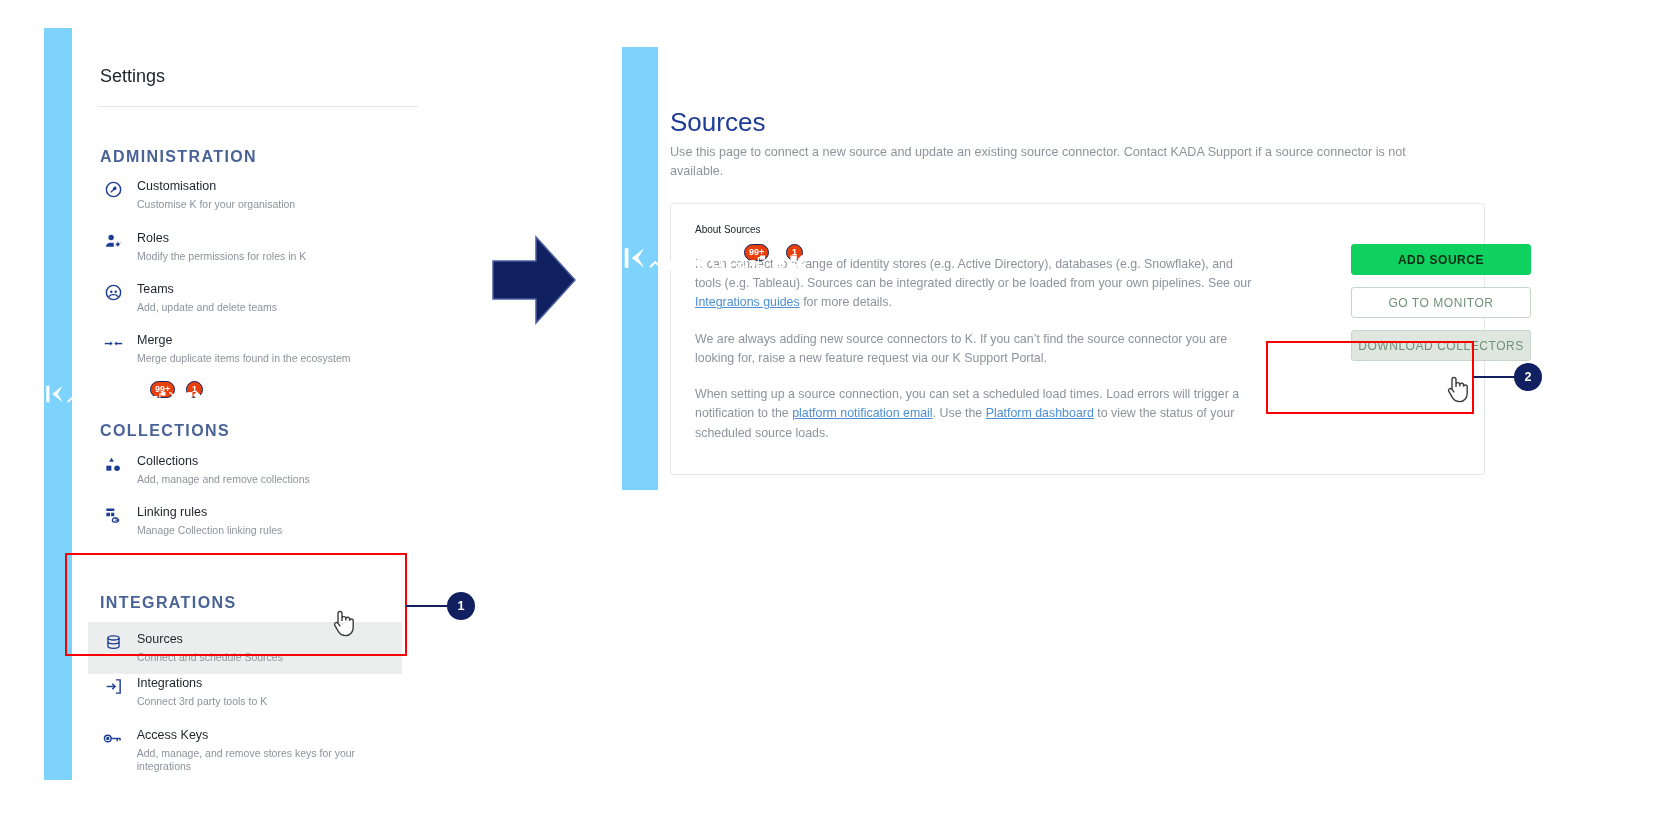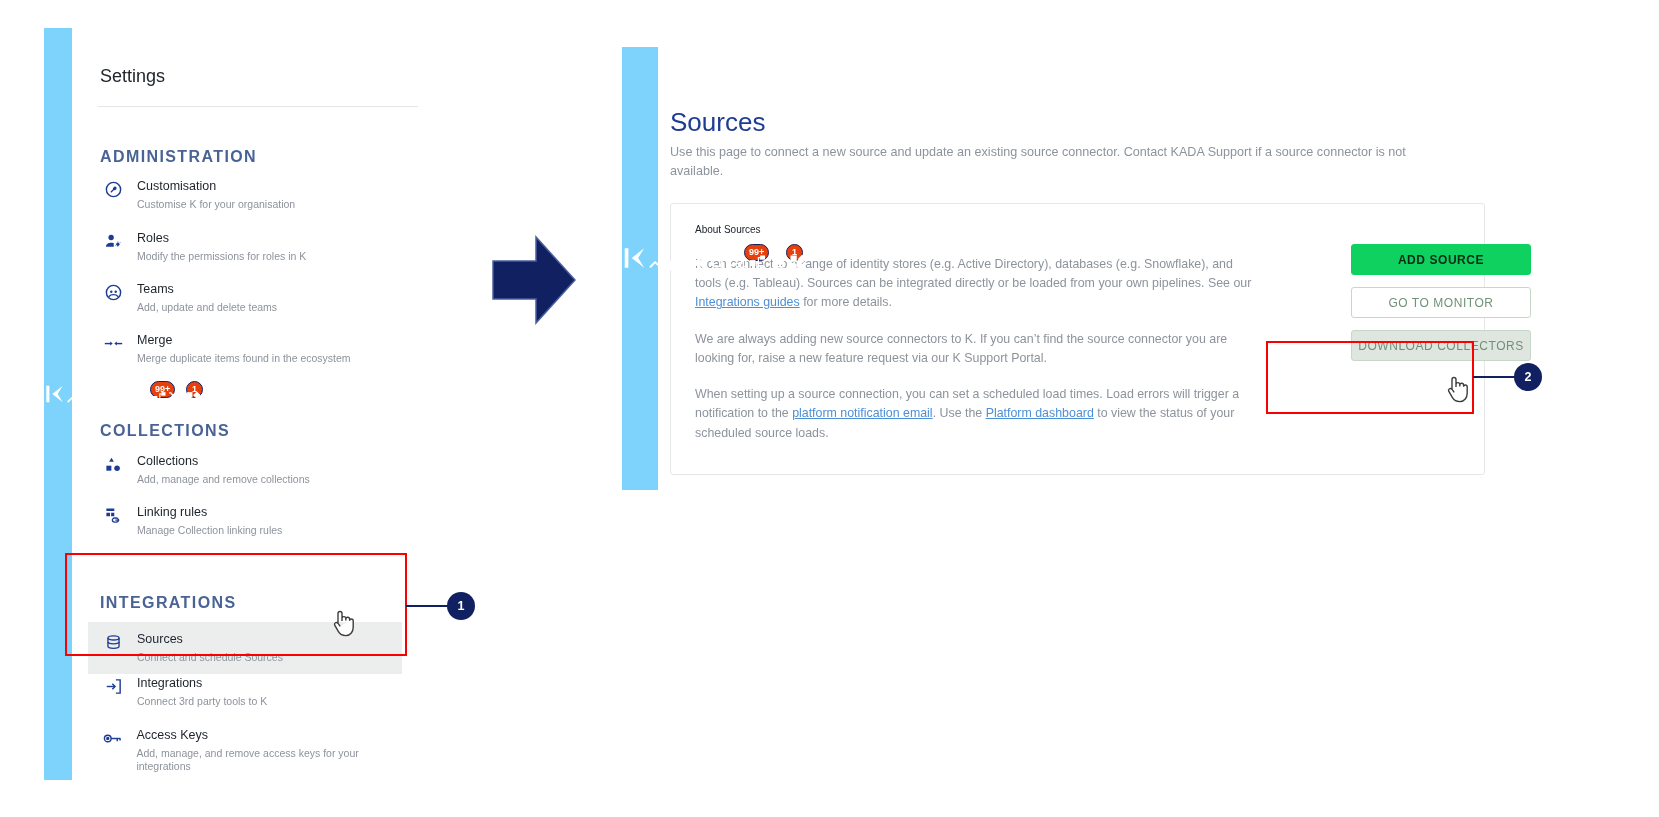--- a/index.html
+++ b/index.html
@@ -283,21 +283,21 @@
       <div class="mi-icon">
         <svg width="21" height="19" viewBox="0 0 26 24" fill="none" stroke="#1d3c93" stroke-width="1.8">
           <circle cx="7" cy="12" r="4.2"></circle>
           <circle cx="7" cy="12" r="1.2" fill="#1d3c93"></circle>
           <path d="M11.2 12H23"></path>
           <path d="M19 12v3.6M22.6 12v2.6"></path>
         </svg>
       </div>
       <div>
         <div class="mi-title">Access Keys</div>
-        <div class="mi-sub">Add, manage, and remove access keys for your integrations</div>
+        <div class="mi-sub">Add, manage, and remove stores keys for your integrations</div>
       </div>
     </div>
   </div>
 
   <div class="rail" id="left-rail">
     <div class="logo">
       <svg width="22" height="22" viewBox="0 0 24 24" fill="#ffffff">
         <rect x="2.5" y="3" width="3.4" height="18"></rect>
         <path d="M20.5 3L9 12l11.5 9-5.6-9z"></path>
       </svg>

